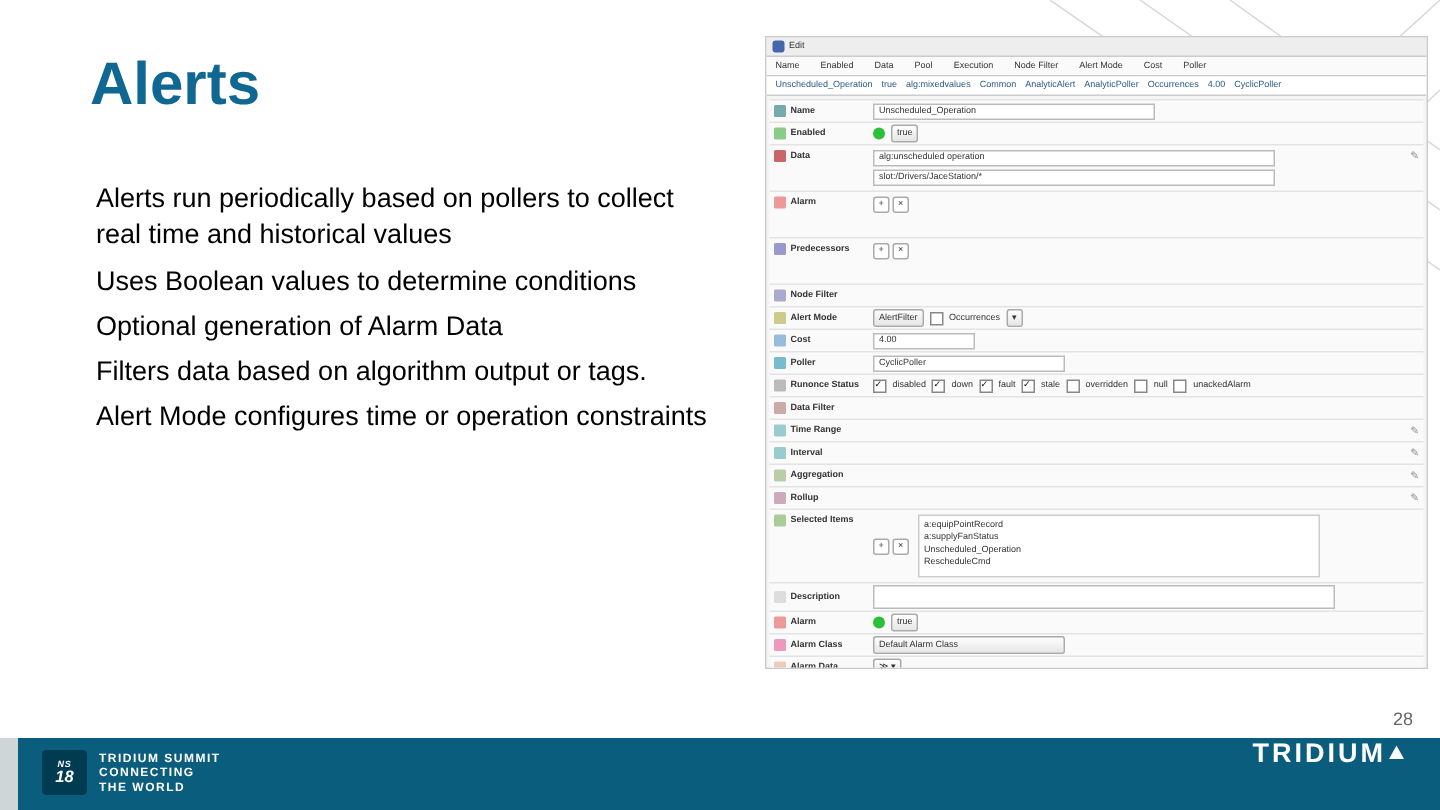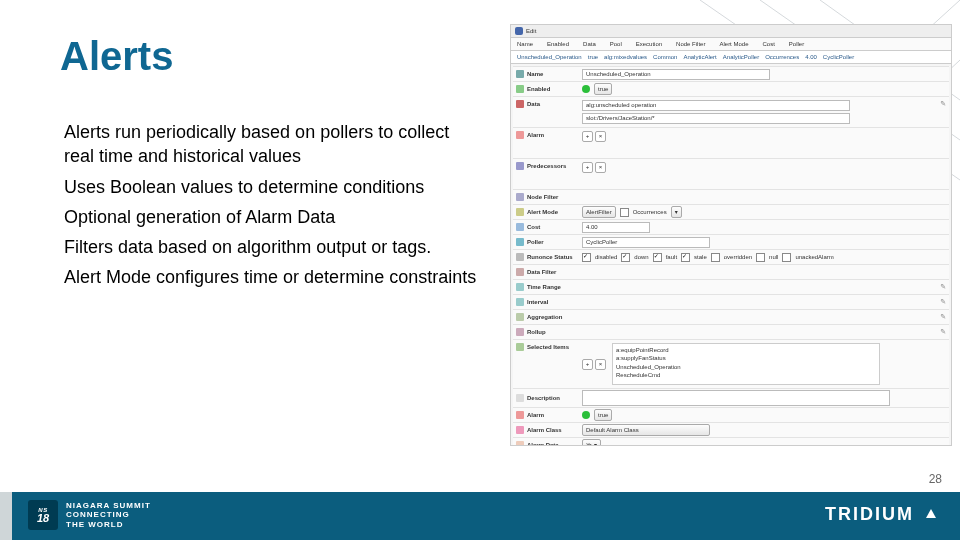--- a/index.html
+++ b/index.html
@@ -161,23 +161,23 @@
   }
   .ns18-badge {
     width:30px;height:30px;background:#003b52;border-radius:3px;
     display:flex;flex-direction:column;align-items:center;justify-content:center;
     font-size:8px;font-weight:700;line-height:1;font-style:italic;
   }
   .ns18-badge .top{font-size:6px;letter-spacing:0.5px;}
   .ns18-badge .bot{font-size:11px;}
   .tagline{font-size:8px;letter-spacing:1px;line-height:1.2;font-weight:700;}
   .brand-right{
-    position:absolute; right:24px; top:12px;
+    position:absolute; right:24px; top:0;
     color:#fff; font-size:18px; letter-spacing:2px; font-weight:700;
-    display:flex; align-items:center; gap:12px;
+    display:flex; align-items:center; gap:2px;
   }
   .brand-right .tri{
     width:0;height:0;border-left:5px solid transparent;border-right:5px solid transparent;border-bottom:9px solid #fff; transform: translateY(-1px);
   }
   .pagenum{
     position:absolute;
     right:18px;
     bottom:54px;
     font-size:12px;
     color:#666;
@@ -196,21 +196,21 @@
     <line x1="260" y1="60" x2="110" y2="200"></line>
   </svg>
 
   <div class="title">Alerts</div>
 
   <div class="body">
     <p>Alerts run periodically based on pollers to collect real time and historical values</p>
     <p>Uses Boolean values to determine conditions</p>
     <p>Optional generation of Alarm Data</p>
     <p>Filters data based on algorithm output or tags.</p>
-    <p>Alert Mode configures time or determine constraints</p>
+    <p>Alert Mode configures time or operation constraints</p>
   </div>
 
   <div class="app">
     <div class="app-titlebar">
       <span class="ico"></span>
       <span>Edit</span>
     </div>
     <div class="app-tabs">
       <span>Name</span>
       <span>Enabled</span>
@@ -458,21 +458,21 @@
   <div class="pagenum">28</div>
 
   <div class="footer">
     <div class="footer-accent"></div>
     <div class="logo-left">
       <div class="ns18-badge">
         <span class="top">NS</span>
         <span class="bot">18</span>
       </div>
       <div class="tagline">
-        <div>NIAGARA SUMMIT</div>
+        <div>TRIDIUM SUMMIT</div>
         <div>CONNECTING</div>
         <div>THE WORLD</div>
       </div>
     </div>
     <div class="brand-right">
       <span>TRIDIUM</span>
       <span class="tri"></span>
     </div>
   </div>
 </div>

